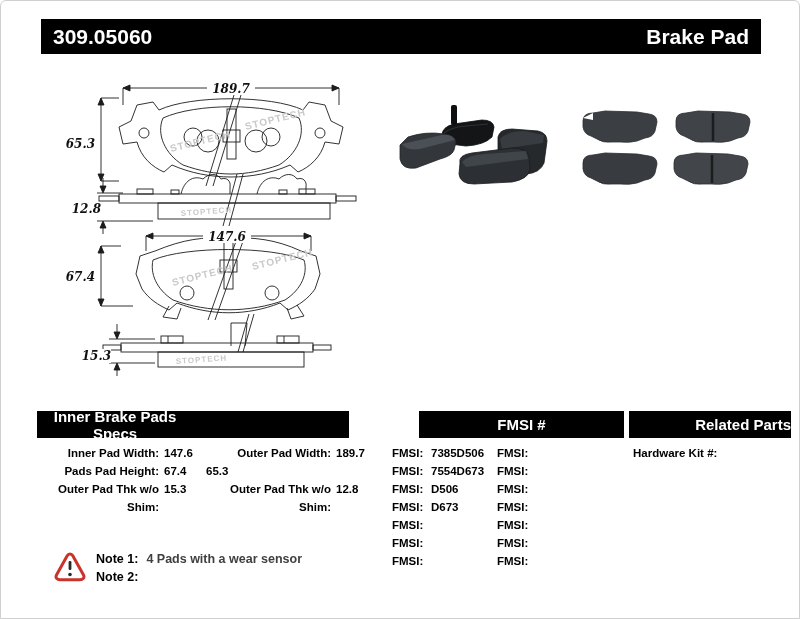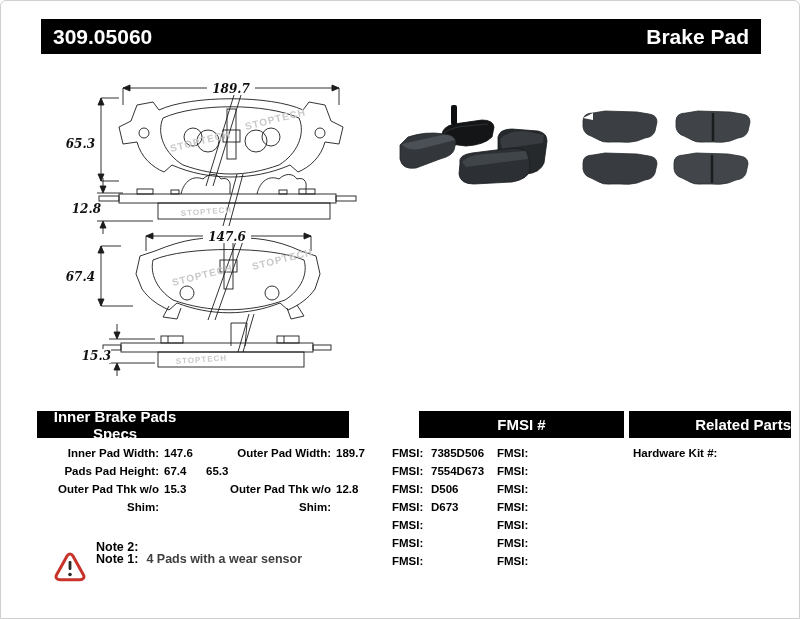--- a/index.html
+++ b/index.html
@@ -39,21 +39,21 @@
   .outer-col .lbl { width:130px; }
   .fmsi-col1 { left:391px; }
   .fmsi-col2 { left:496px; }
   .fmsi-col1 .lbl, .fmsi-col2 .lbl { width:34px; text-align:left; }
   .related-col { left:632px; }
   .related-col .lbl { text-align:left; }
   
   .warn-icon { position:absolute; left:53px; top:551px; }
   .note-line { position:absolute; left:95px; font-size:12.5px; font-weight:bold; color:#000; white-space:nowrap; }
   .note1 { top:551px; }
-  .note2 { top:539px; }
+  .note2 { top:569px; }
   .note-red { margin-left:8px; }
 </style>
 </head>
 <body>
 
 <div id="page">
 
   <div class="titlebar">
     <span>309.05060</span>
     <span>Brake Pad</span>

